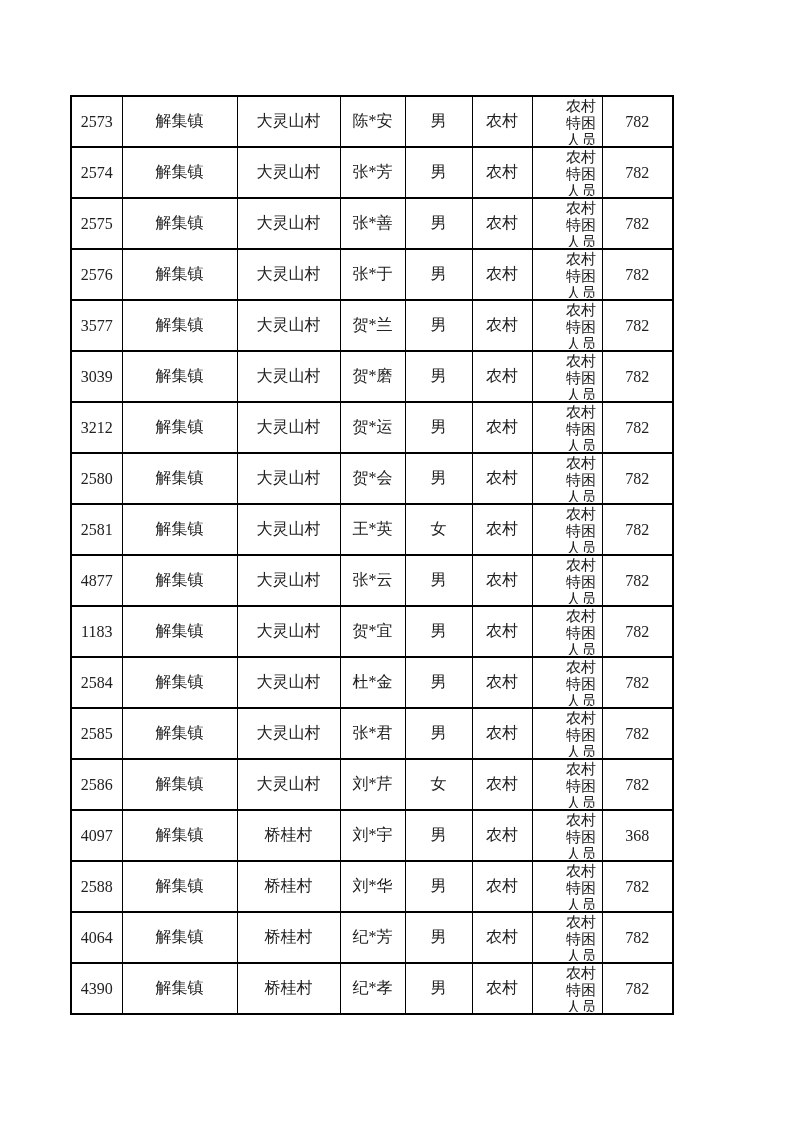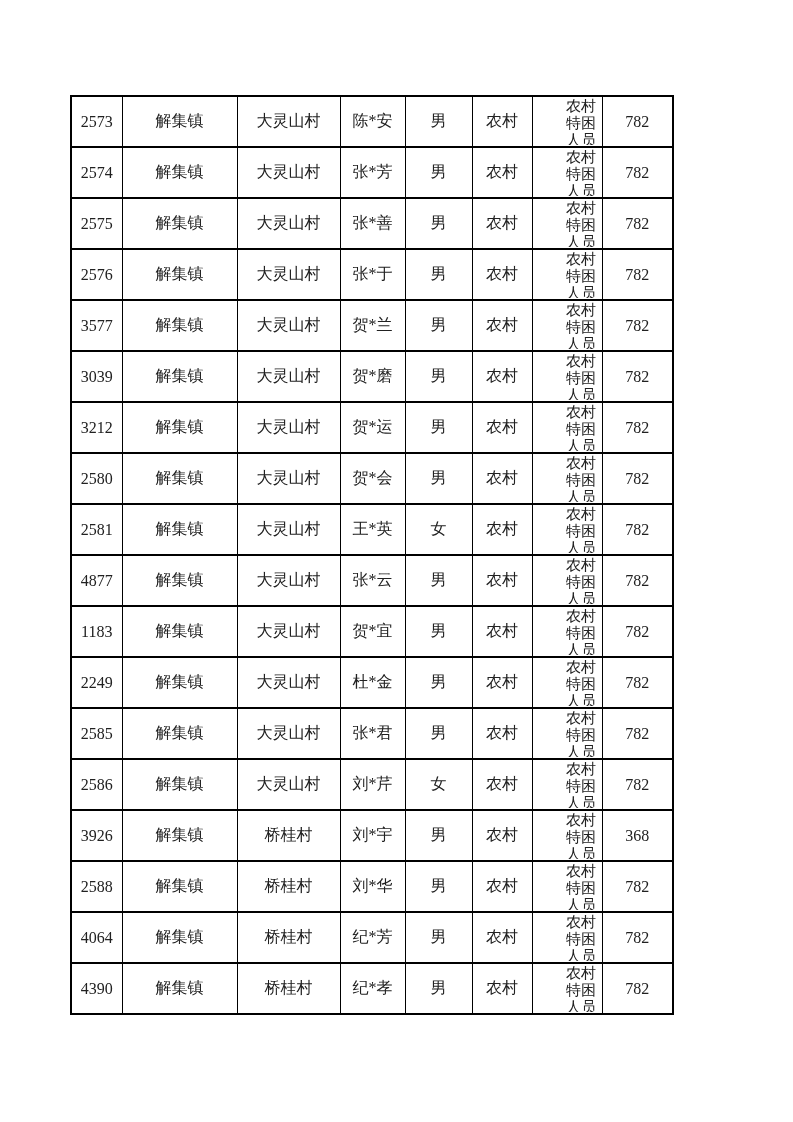--- a/index.html
+++ b/index.html
@@ -191,21 +191,21 @@
           <td class="col-village">大灵山村</td>
           <td class="col-name">贺*宜</td>
           <td class="col-gender">男</td>
           <td class="col-area">农村</td>
           <td class="col-category">
             <div class="category-clip">农村特困人员分散供养</div>
           </td>
           <td class="col-amount">782</td>
         </tr>
         <tr>
-          <td class="col-serial">2249</td>
+          <td class="col-serial">2584</td>
           <td class="col-town">解集镇</td>
           <td class="col-village">大灵山村</td>
           <td class="col-name">杜*金</td>
           <td class="col-gender">男</td>
           <td class="col-area">农村</td>
           <td class="col-category">
             <div class="category-clip">农村特困人员分散供养</div>
           </td>
           <td class="col-amount">782</td>
         </tr>
@@ -227,21 +227,21 @@
           <td class="col-village">大灵山村</td>
           <td class="col-name">刘*芹</td>
           <td class="col-gender">女</td>
           <td class="col-area">农村</td>
           <td class="col-category">
             <div class="category-clip">农村特困人员分散供养</div>
           </td>
           <td class="col-amount">782</td>
         </tr>
         <tr>
-          <td class="col-serial">3926</td>
+          <td class="col-serial">4097</td>
           <td class="col-town">解集镇</td>
           <td class="col-village">桥桂村</td>
           <td class="col-name">刘*宇</td>
           <td class="col-gender">男</td>
           <td class="col-area">农村</td>
           <td class="col-category">
             <div class="category-clip">农村特困人员集中供养</div>
           </td>
           <td class="col-amount">368</td>
         </tr>

